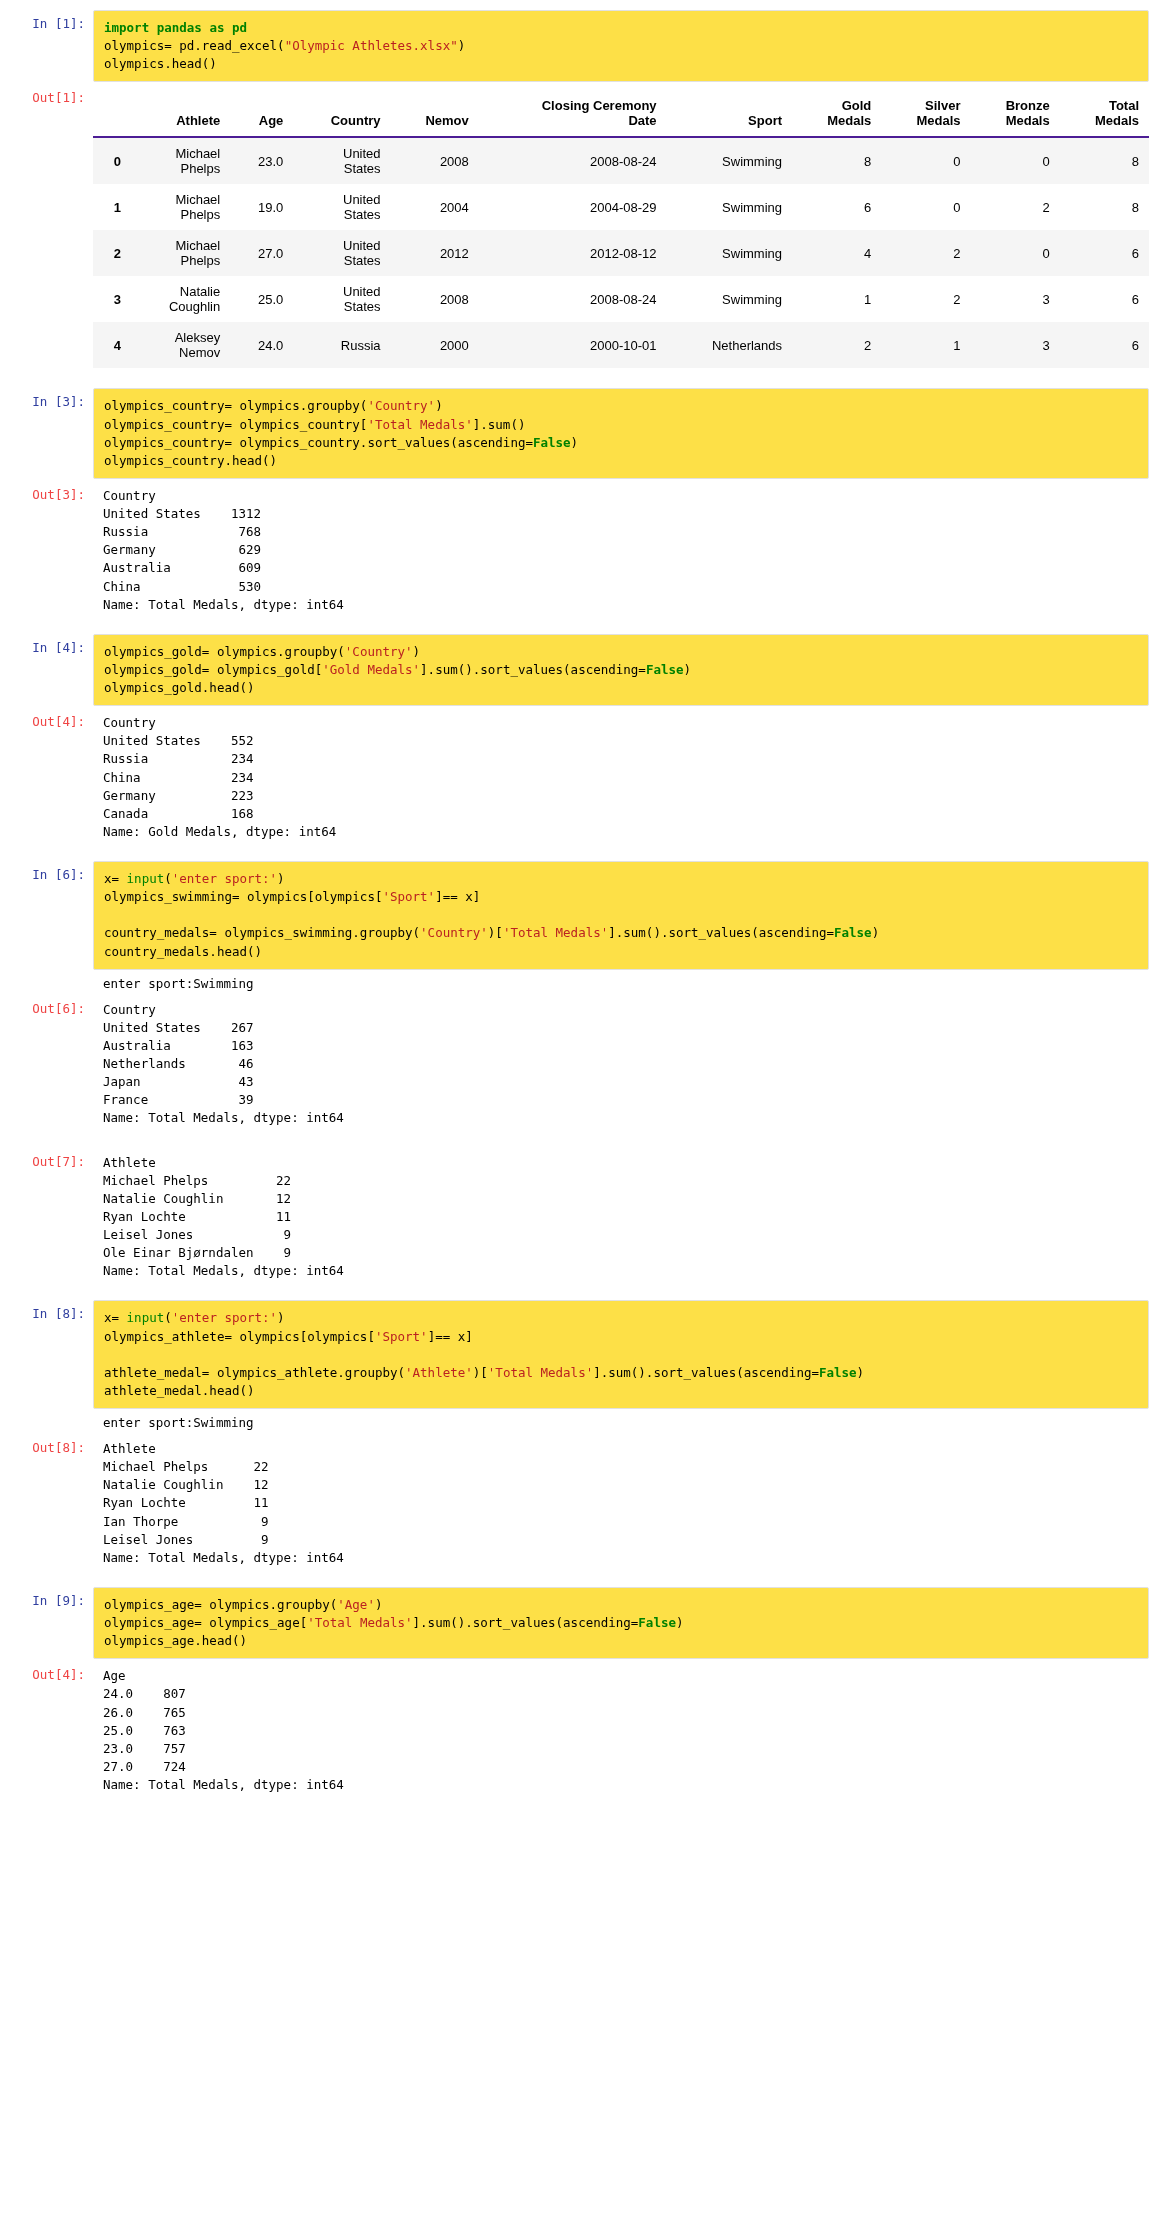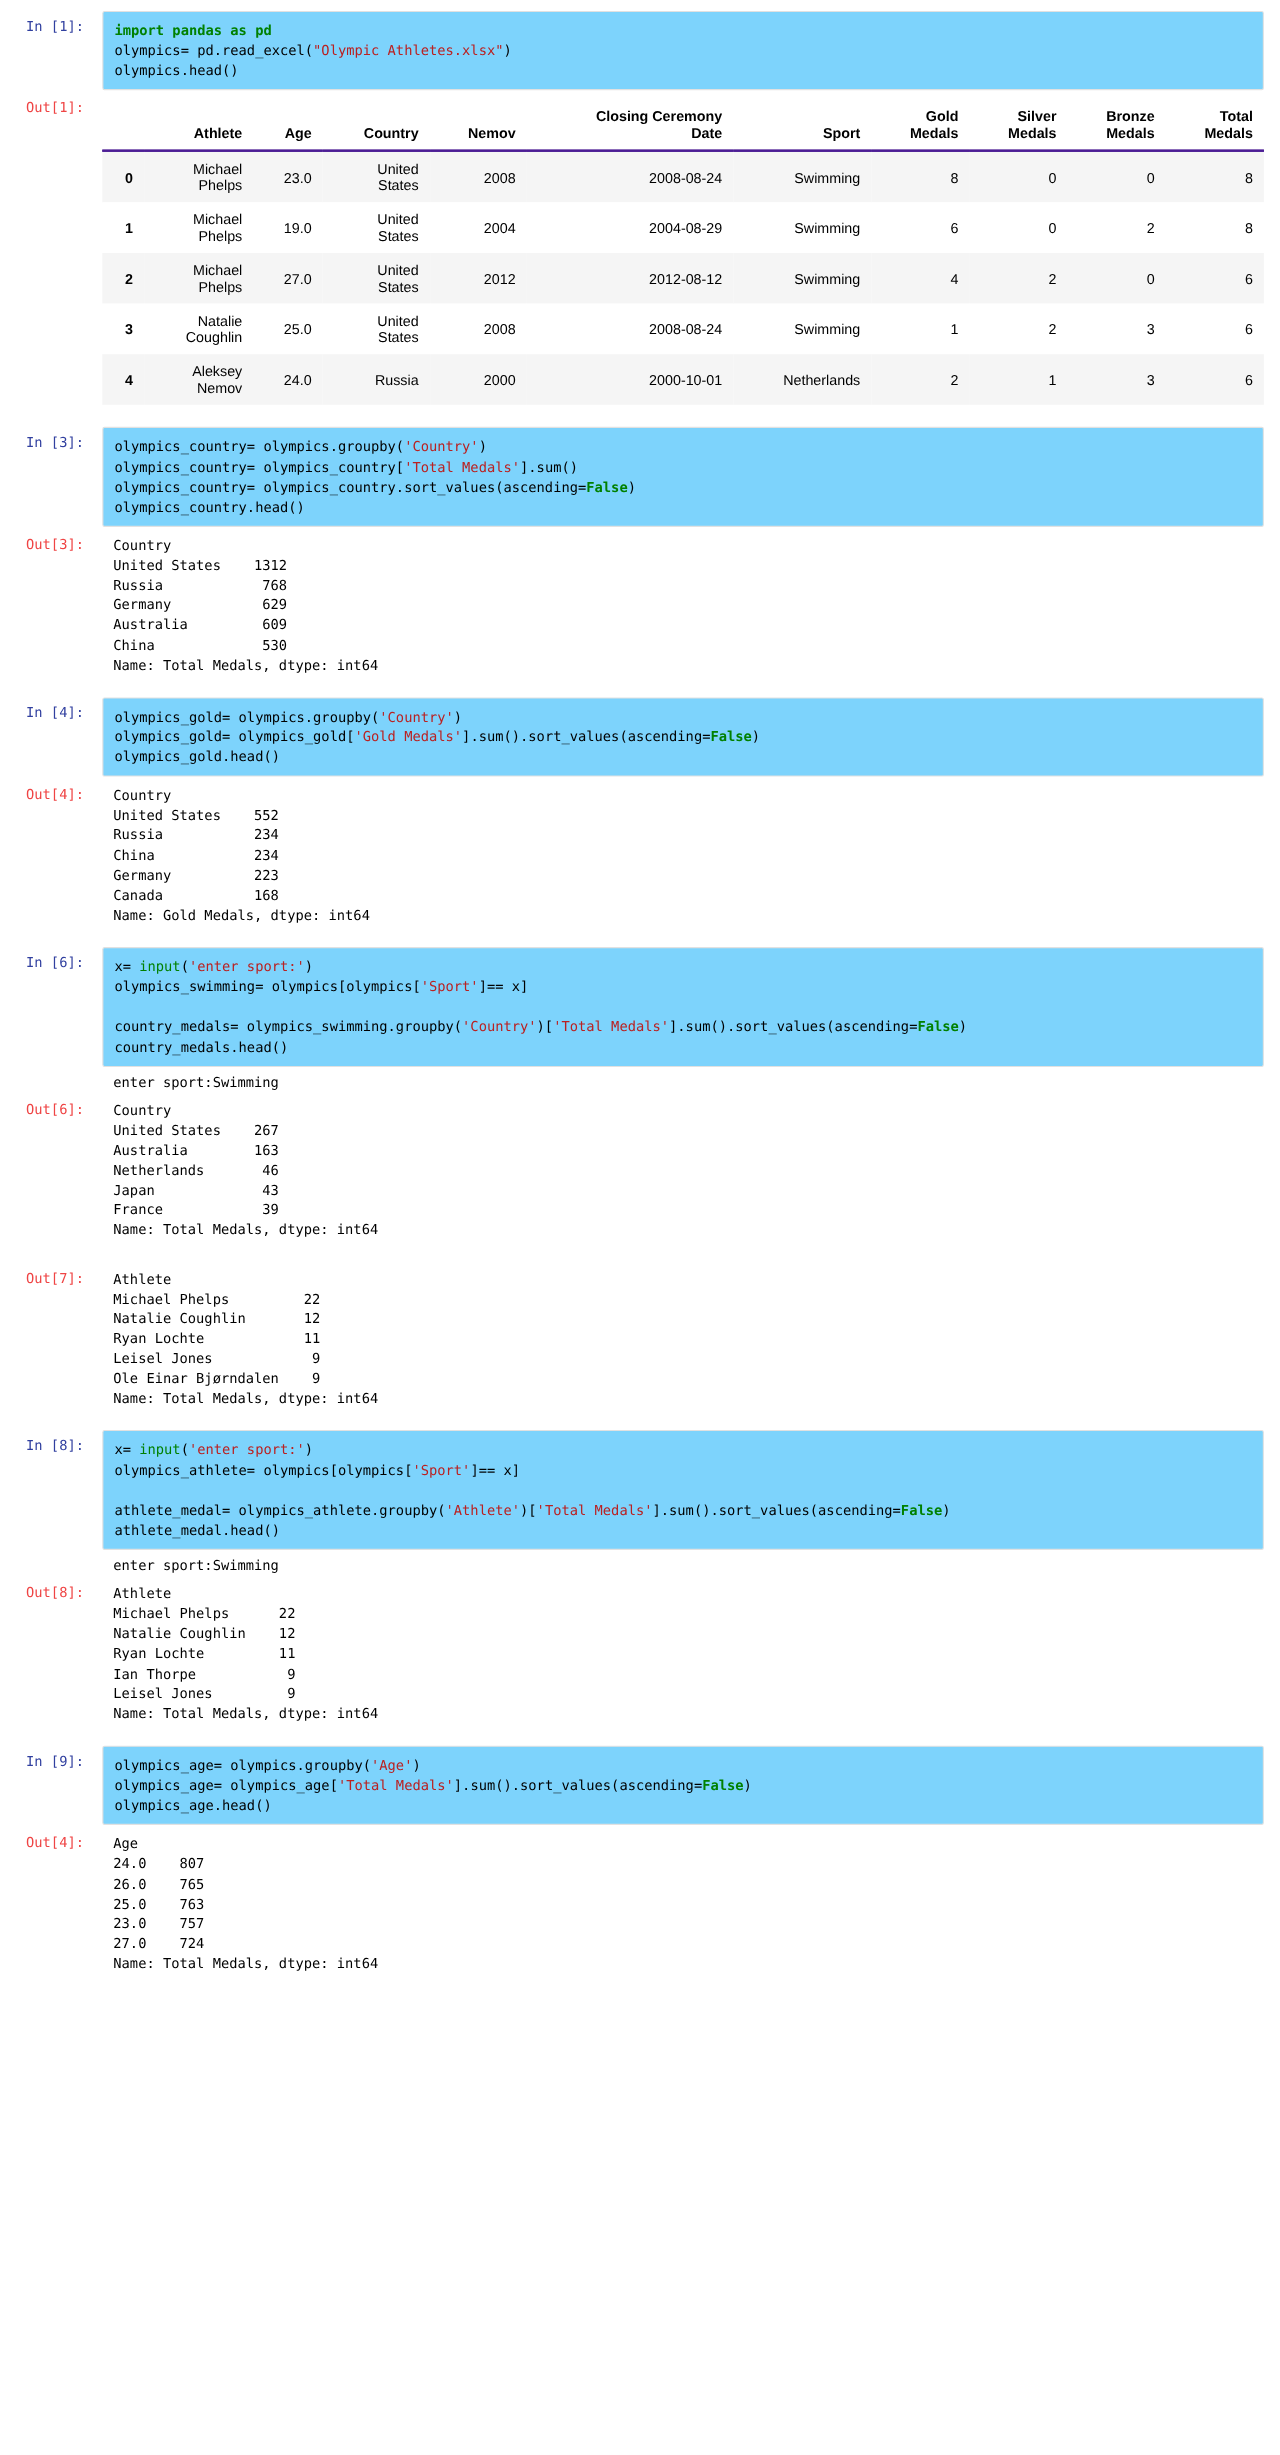--- a/index.html
+++ b/index.html
@@ -11,32 +11,32 @@
     background: #fff;
     width: 1164px;
     box-sizing: border-box;
   }
   .cell {
     display: flex;
     margin-bottom: 2px;
   }
   .prompt {
     min-width: 70px;
-    text-align: center;
+    text-align: right;
     padding: 6px 8px 0 0;
     font-family: Menlo, Consolas, "DejaVu Sans Mono", monospace;
     font-size: 12.5px;
     color: #303F9F;
   }
   .prompt.out {
     color: #ef4444;
   }
   .code-area {
     flex: 1;
-    background: #7dd3fc;
+    background: #fde047;
     border: 1px solid #e1e1e1;
     border-radius: 2px;
     padding: 8px 10px;
     font-family: Menlo, Consolas, "DejaVu Sans Mono", monospace;
     font-size: 12.5px;
     line-height: 1.45;
     white-space: pre;
   }
   .code-area .kw-import { color: #008000; font-weight: bold; }
   .code-area .kw-bold { color: #008000; font-weight: bold; }

